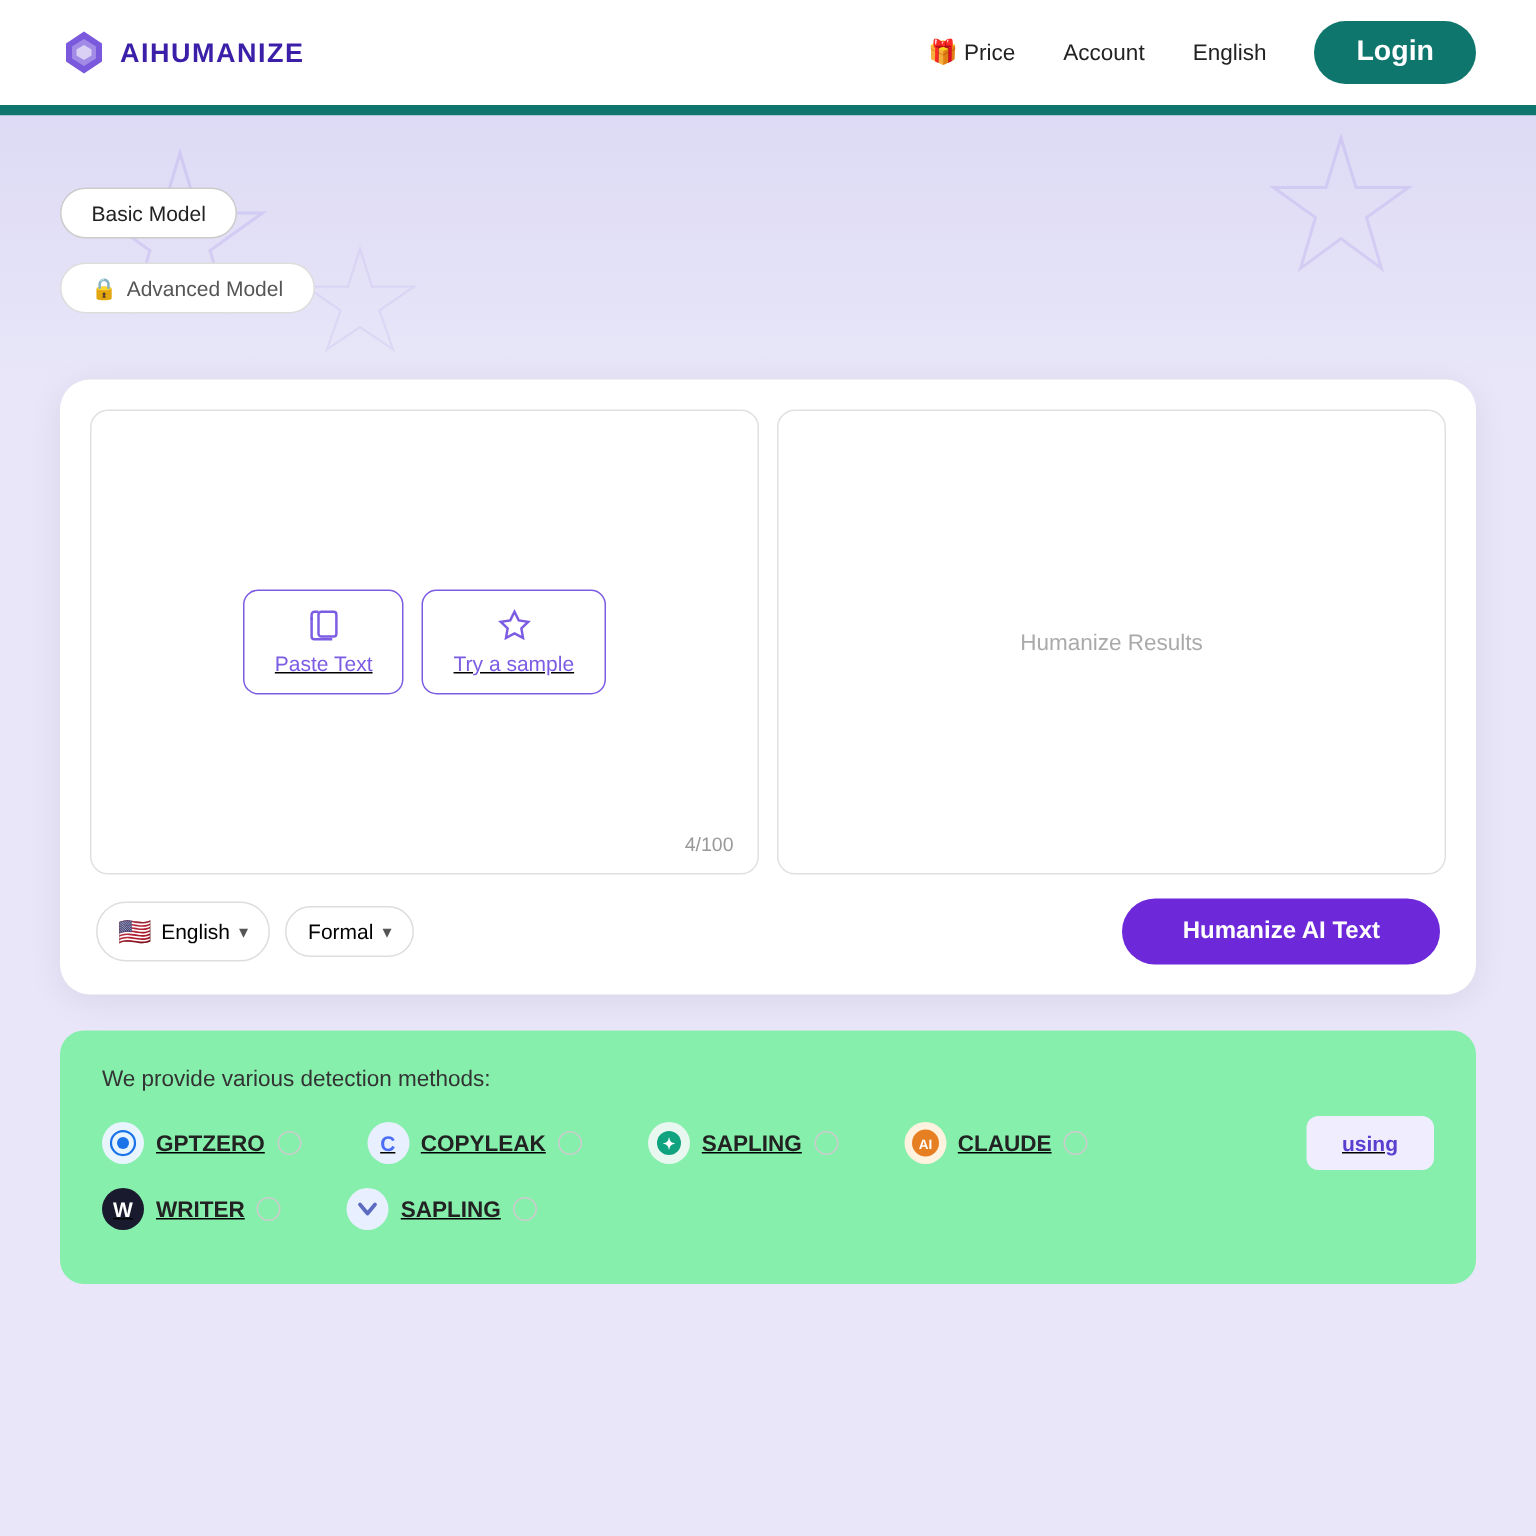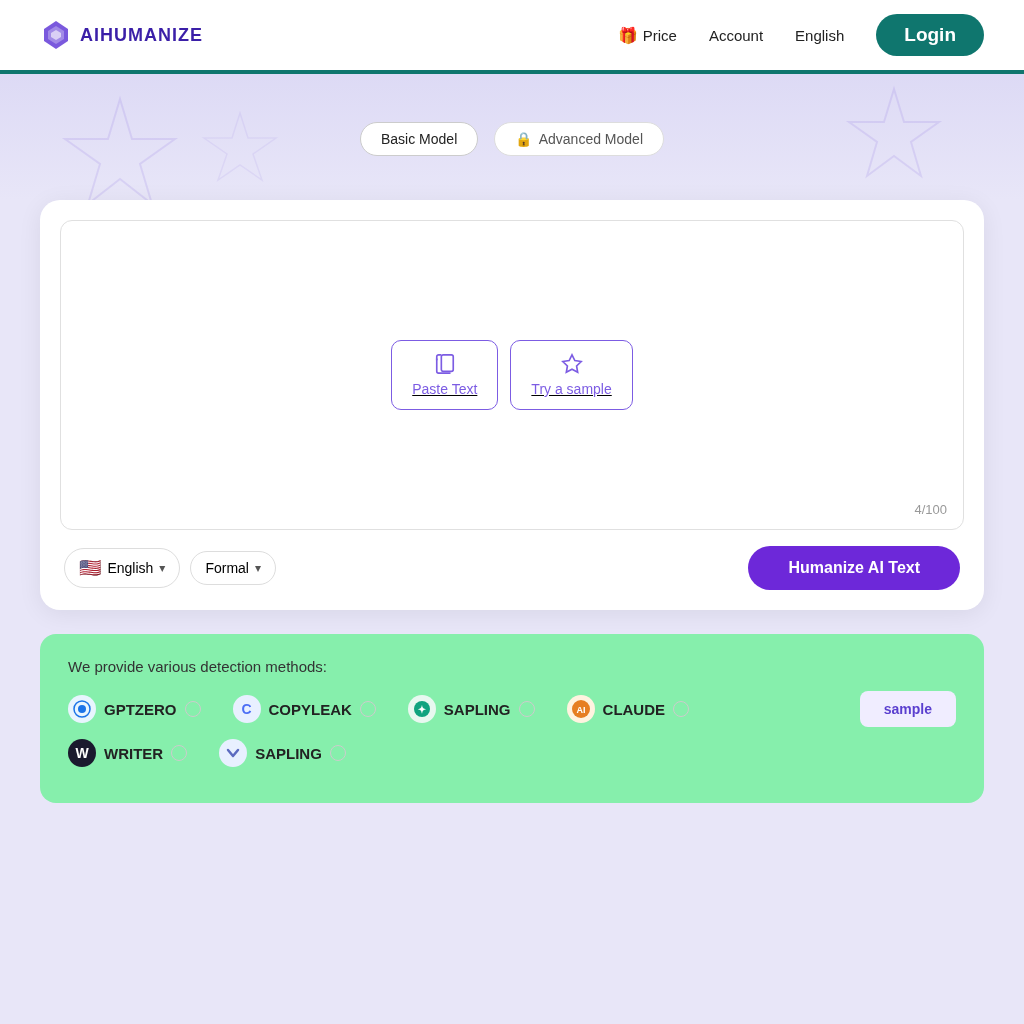--- a/index.html
+++ b/index.html
@@ -11,21 +11,21 @@
       overflow-x: hidden;
     }
 
     
     .header {
       display: flex;
       align-items: center;
       justify-content: space-between;
       padding: 14px 40px;
       background: white;
-      border-bottom: 4px solid #0f766e;
+      border-bottom: 7px solid #0f766e;
     }
     .logo {
       display: flex;
       align-items: center;
       gap: 8px;
       font-weight: 700;
       font-size: 18px;
       color: #3b1fa8;
       letter-spacing: 1px;
     }
@@ -93,20 +93,21 @@
       z-index: 1;
     }
     .model-tabs {
       display: flex;
       align-items: flex-start;
       justify-content: center;
       gap: 16px;
       margin-bottom: 24px;
       position: relative;
       z-index: 1;
+      flex-direction: column;
     }
     .model-tab {
       padding: 8px 20px;
       border-radius: 20px;
       font-size: 14px;
       cursor: pointer;
       border: 1.5px solid #ddd;
       background: white;
       color: #222;
     }
@@ -239,23 +240,24 @@
       padding: 24px 28px;
     }
     .detection-title {
       font-size: 15px;
       color: #333;
       margin-bottom: 16px;
     }
     .detection-row {
       display: flex;
       align-items: center;
-      gap: 32px;
+      gap: 44px;
       margin-bottom: 12px;
       flex-wrap: wrap;
+      text-decoration: underline;
     }
     .detection-item {
       display: flex;
       align-items: center;
       gap: 8px;
       font-size: 15px;
       font-weight: 600;
       color: #222;
     }
     .detection-item .d-icon {
@@ -359,20 +361,23 @@
         <button class="action-btn">
           <svg viewBox="0 0 24 24" fill="none" stroke="#7c5ce3" stroke-width="1.8">
             <polygon points="12 2 15.09 8.26 22 9.27 17 14.14 18.18 21.02 12 17.77 5.82 21.02 7 14.14 2 9.27 8.91 8.26 12 2"></polygon>
           </svg>
           <span>Try a sample</span>
         </button>
       </div>
       <span class="char-count">4/100</span>
     </div>
 
+    <div class="output-pane">
+      <span class="humanize-results-label">Humanize Results</span>
+    </div>
   </div>
 
   <div class="bottom-bar">
     <div class="bottom-left">
       <div class="lang-select">
         <span class="flag">🇺🇸</span>
         <span>English</span>
         <span class="chevron">▾</span>
       </div>
       <div class="tone-select">
@@ -423,21 +428,21 @@
       <div class="d-icon" style="background:#fff3e0;width:28px;height:28px;border-radius:50%;display:flex;align-items:center;justify-content:center;">
         <svg width="20" height="20" viewBox="0 0 20 20">
           <circle cx="10" cy="10" r="9" fill="#e67e22"></circle>
           <text x="10" y="14" text-anchor="middle" font-size="9" fill="white" font-weight="bold">AI</text>
         </svg>
       </div>
       <span>CLAUDE</span>
       <span class="radio-circle"></span>
     </div>
 
-    <div class="output-badge">sample</div>
+    <div class="output-badge">using</div>
   </div>
 
   <div class="detection-row">
 
     <div class="detection-item">
       <div class="d-icon icon-writer">
         <span style="font-weight:800;font-size:14px">W</span>
       </div>
       <span>WRITER</span>
       <span class="radio-circle"></span>

